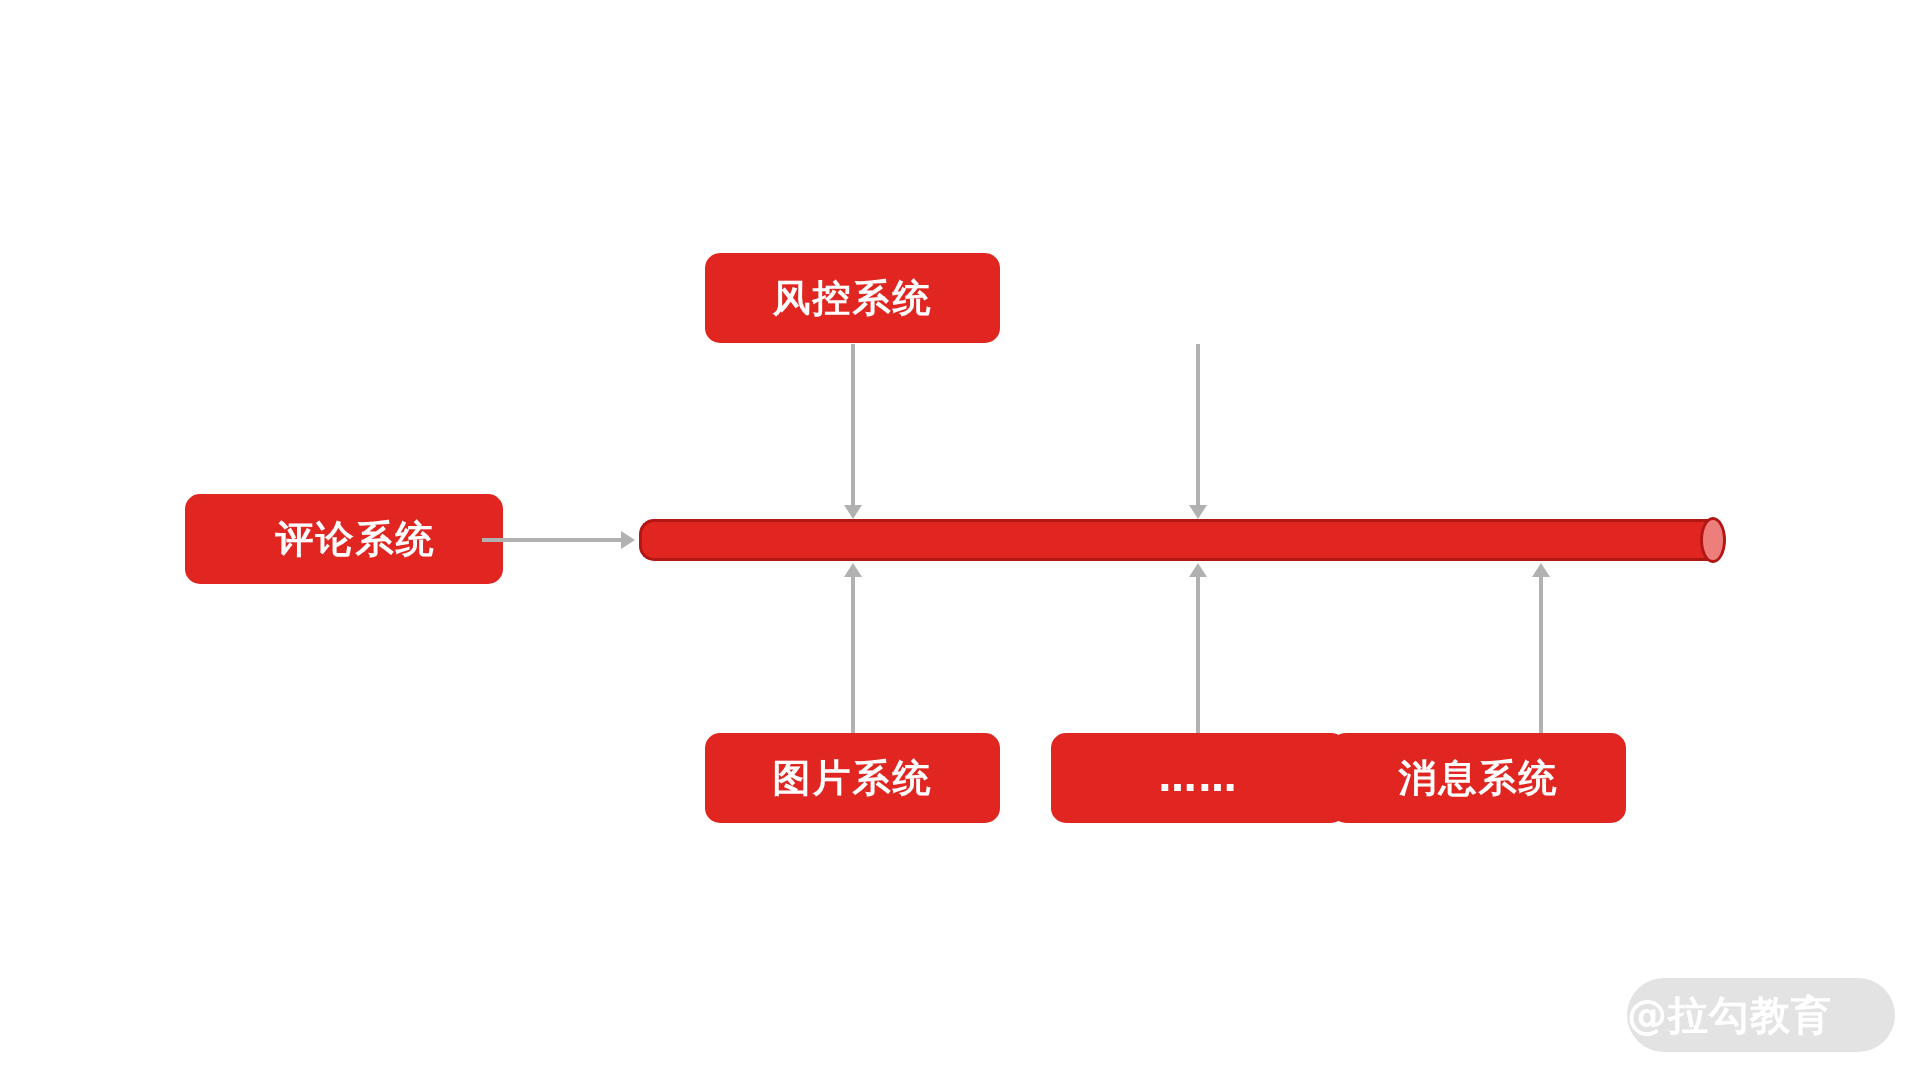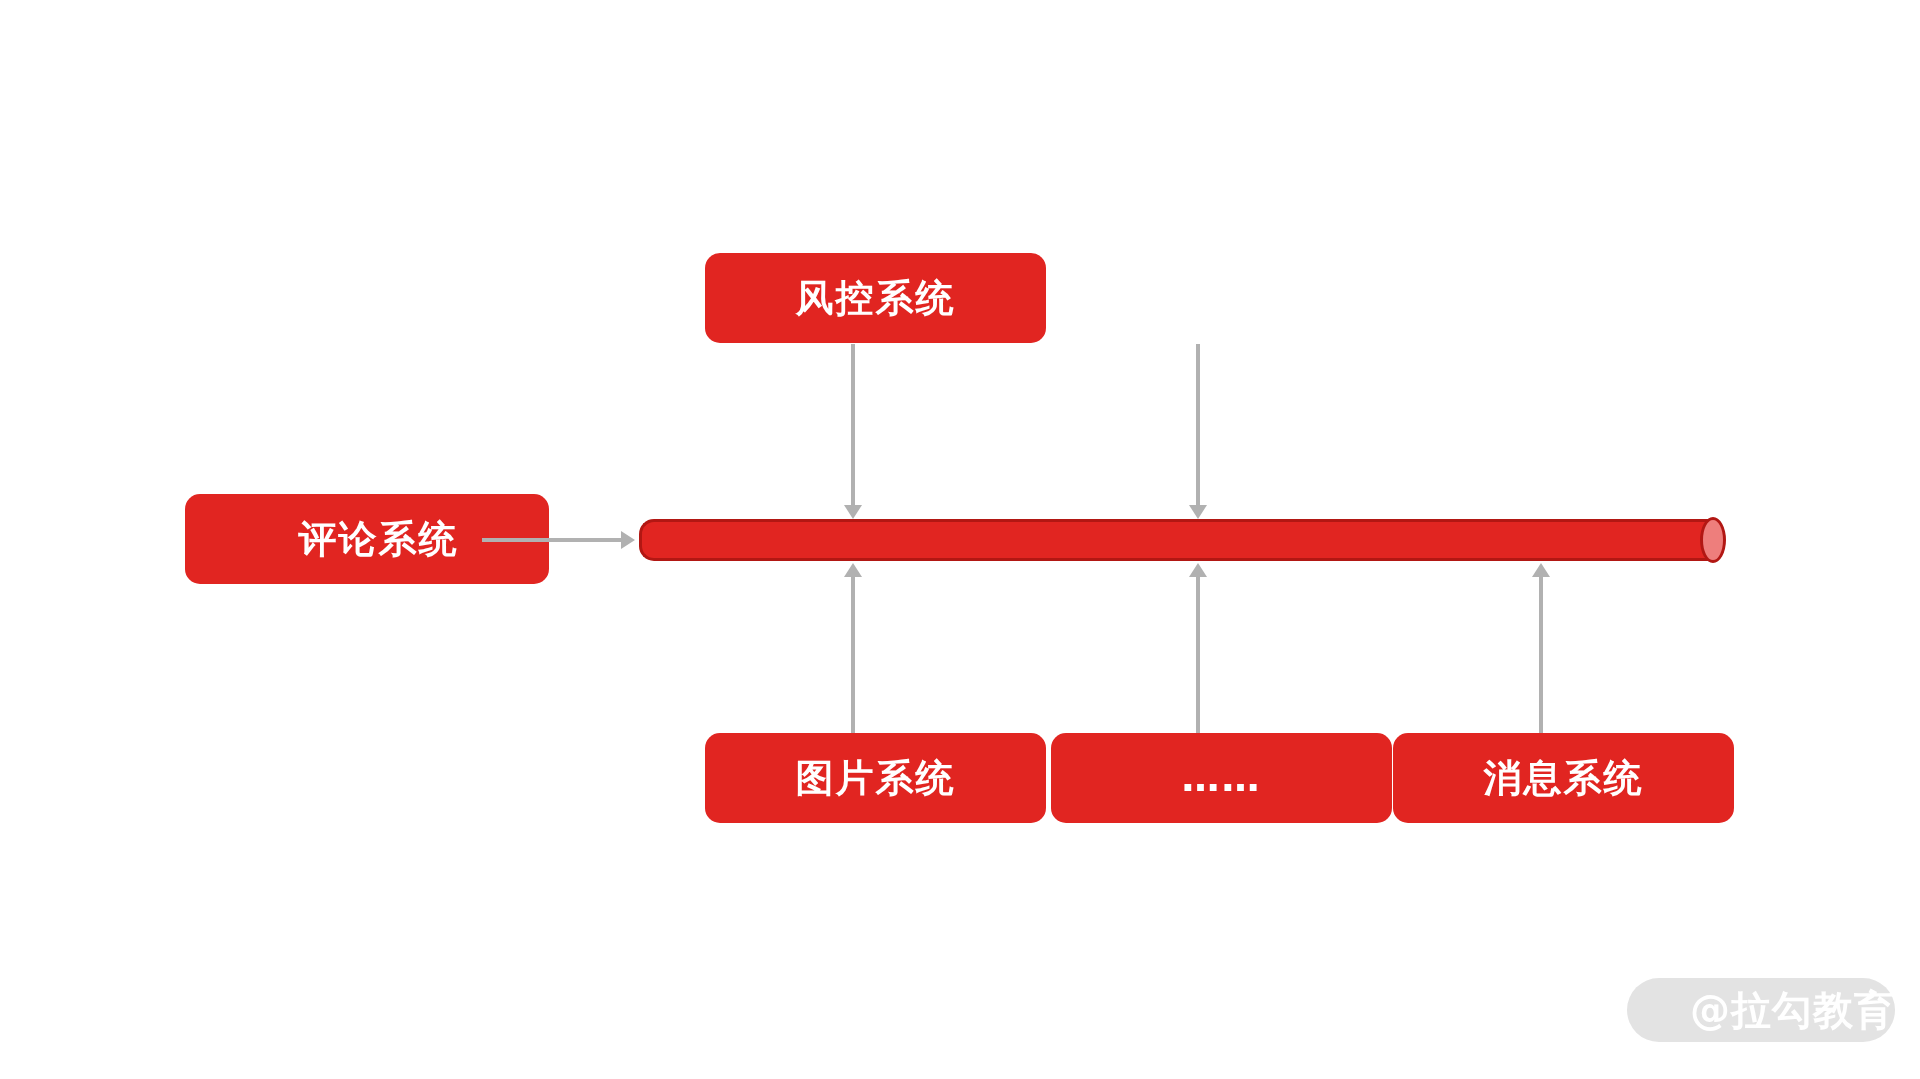--- a/index.html
+++ b/index.html
@@ -12,42 +12,42 @@
     position: relative;
     width: 1920px;
     height: 1079px;
     background: var(--background, #ffffff);
     overflow: hidden;
   }
 
   
   .node {
     position: absolute;
-    width: 341px;
+    width: 295px;
     height: 90px;
     background: var(--node-red, #e12521);
     border-radius: 15px;
     display: flex;
     align-items: center;
     justify-content: center;
   }
   .node .label {
     color: var(--node-text, #ffffff);
     font-size: 38px;
     font-weight: 600;
     letter-spacing: 2px;
     line-height: 1;
     white-space: nowrap;
   }
   .pos-risk     { left: 705px;  top: 253px; }
   .pos-ad       { left: 1051px; top: 253px; }
   .pos-comment  { left: 185px;  top: 494px; padding-left: 23px; }
   .pos-image    { left: 705px;  top: 733px; }
   .pos-ellipsis { left: 1051px; top: 733px; }
-  .pos-message  { left: 1393px; top: 733px; }
+  .pos-message  { left: 1331px; top: 733px; }
 
   
   .pipe-body {
     position: absolute;
     left: 639px;
     top: 519px;
     width: 1072px;
     height: 42px;
     box-sizing: border-box;
     background: var(--pipe-red, #e12521);
@@ -99,26 +99,26 @@
     border-bottom: 9px solid transparent;
     border-left: 14px solid var(--arrow-gray, #b1b1b1);
   }
 
   
   .watermark {
     position: absolute;
     left: 1627px;
     top: 978px;
     width: 268px;
-    height: 64px;
+    height: 74px;
     background: var(--watermark-bg, #e3e3e3);
     border-radius: 37px;
     display: flex;
     align-items: center;
-    justify-content: flex-end;
+    justify-content: flex-start;
   }
   .watermark .label {
     color: var(--watermark-text, #ffffff);
     font-size: 40px;
     font-weight: 600;
     letter-spacing: 1px;
     white-space: nowrap;
   }
 </style>
 </head>

